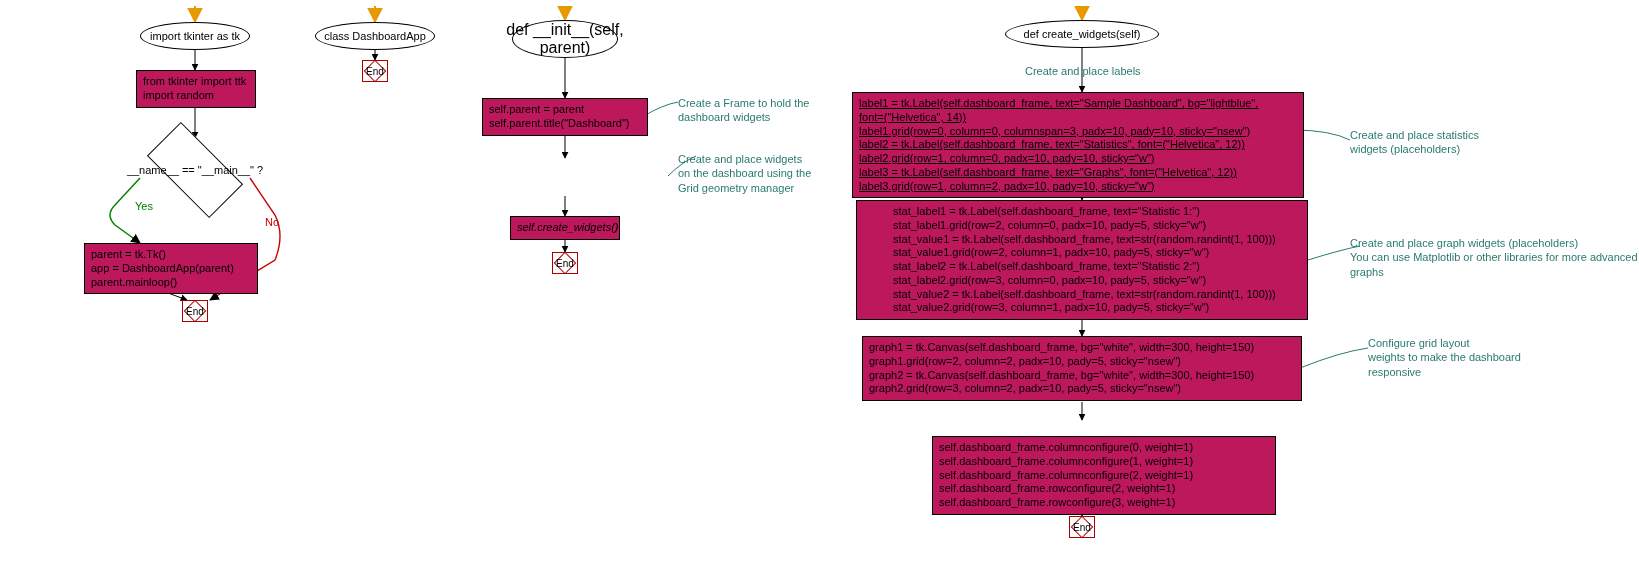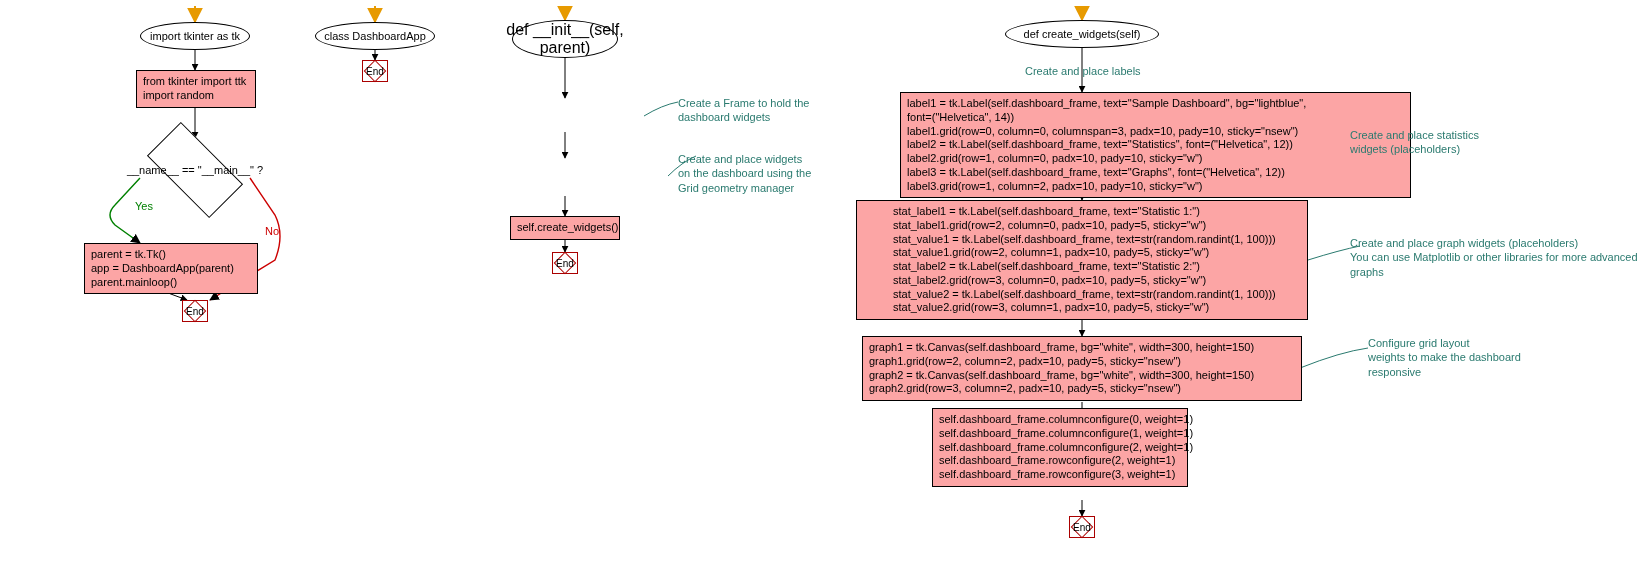--- a/index.html
+++ b/index.html
@@ -15,21 +15,21 @@
     width: 1639px;
     height: 565px;
     margin-left: 40px;
   }
   .node {
     position: absolute;
     box-sizing: border-box;
   }
   .rect {
     border: 1px solid #000;
-    background: #fca5a5;
+    background: #be185d;
     padding: 4px 6px;
     white-space: pre;
     line-height: 1.25;
   }
   .oval {
     border: 1px solid #000;
     border-radius: 50%;
     background: #fff;
     display: flex;
     align-items: center;
@@ -155,57 +155,59 @@
 
   <div class="node oval" style="left:100px; top:22px; width:110px; height:28px;"><span>import tkinter as tk</span></div>
   <div class="node rect" style="left:96px; top:70px; width:120px;"><span>from tkinter import ttk
 import random</span></div>
 
   <div class="diamond" style="left:155px; top:170px;">
     <div class="diamond-shape" style="width:86px; height:46px;"></div>
     <div class="diamond-text">__name__ == "__main__" ?</div>
   </div>
   <div class="edge-label" style="left:95px; top:200px; color:#008000;">Yes</div>
-  <div class="edge-label" style="left:225px; top:225px; color:#cc0000;">No</div>
+  <div class="edge-label" style="left:225px; top:216px; color:#cc0000;">No</div>
 
   <div class="node rect" style="left:44px; top:243px; width:174px;"><span>parent = tk.Tk()
 app = DashboardApp(parent)
 parent.mainloop()</span></div>
 
   <div class="end-box" style="left:142px; top:300px;">
     <div class="outer"></div>
       <div class="sq"></div>
       <div class="lbl">End</div>
   </div>
 
   <div class="node oval" style="left:275px; top:22px; width:120px; height:28px;"><span>class DashboardApp</span></div>
   <div class="end-box" style="left:322px; top:60px;">
     <div class="outer"></div>
       <div class="sq"></div>
       <div class="lbl">End</div>
   </div>
 
   <div class="node oval" style="left:472px; top:20px; width:106px; height:38px; font-size:16px;"><span>def __init__(self,
 parent)</span></div>
-  <div class="node rect" style="left:470px; top:216px; width:110px;"><span>self.create_widgets()</span></div>
+  <div class="node rect" style="left:442px; top:98px; width:166px;"><span>self.parent = parent
+self.parent.title("Dashboard")</span></div>
+  <div class="node rect" style="left:470px; top:216px; width:110px;font-style:italic;"><span>self.create_widgets()</span></div>
   <div class="end-box" style="left:512px; top:252px;">
     <div class="outer"></div>
       <div class="sq"></div>
       <div class="lbl">End</div>
   </div>
   <div class="comment" style="left:638px; top:96px;">Create a Frame to hold the
 dashboard widgets</div>
   <div class="comment" style="left:638px; top:152px;">Create and place widgets
 on the dashboard using the
 Grid geometry manager</div>
 
   <div class="node oval" style="left:965px; top:20px; width:154px; height:28px;"><span>def create_widgets(self)</span></div>
   <div class="comment" style="left:985px; top:64px;">Create and place labels</div>
 
-  <div class="node rect" style="left:860px; top:92px; width:511px;"><span>label1 = tk.Label(self.dashboard_frame, text="Sample Dashboard", bg="lightblue",
+  <div class="node rect" style="left:812px; top:92px; width:452px;text-decoration:underline;"><span>label1 = tk.Label(self.dashboard_frame, text="Sample Dashboard", bg="lightblue",
 font=("Helvetica", 14))
 label1.grid(row=0, column=0, columnspan=3, padx=10, pady=10, sticky="nsew")
 label2 = tk.Label(self.dashboard_frame, text="Statistics", font=("Helvetica", 12))
 label2.grid(row=1, column=0, padx=10, pady=10, sticky="w")
 label3 = tk.Label(self.dashboard_frame, text="Graphs", font=("Helvetica", 12))
 label3.grid(row=1, column=2, padx=10, pady=10, sticky="w")</span></div>
   <div class="comment" style="left:1310px; top:128px;">Create and place statistics
 widgets (placeholders)</div>
 
   <div class="node rect" style="left:816px; top:200px; width:452px;padding-left:36px;"><span>stat_label1 = tk.Label(self.dashboard_frame, text="Statistic 1:")
@@ -221,21 +223,21 @@
 graphs</div>
 
   <div class="node rect" style="left:822px; top:336px; width:440px;"><span>graph1 = tk.Canvas(self.dashboard_frame, bg="white", width=300, height=150)
 graph1.grid(row=2, column=2, padx=10, pady=5, sticky="nsew")
 graph2 = tk.Canvas(self.dashboard_frame, bg="white", width=300, height=150)
 graph2.grid(row=3, column=2, padx=10, pady=5, sticky="nsew")</span></div>
   <div class="comment" style="left:1328px; top:336px;">Configure grid layout
 weights to make the dashboard
 responsive</div>
 
-  <div class="node rect" style="left:892px; top:408px; width:256px;"><span>self.dashboard_frame.columnconfigure(0, weight=1)
+  <div class="node rect" style="left:892px; top:436px; width:344px;"><span>self.dashboard_frame.columnconfigure(0, weight=1)
 self.dashboard_frame.columnconfigure(1, weight=1)
 self.dashboard_frame.columnconfigure(2, weight=1)
 self.dashboard_frame.rowconfigure(2, weight=1)
 self.dashboard_frame.rowconfigure(3, weight=1)</span></div>
 
   <div class="end-box" style="left:1029px; top:516px;">
     <div class="outer"></div>
       <div class="sq"></div>
       <div class="lbl">End</div>
   </div>

